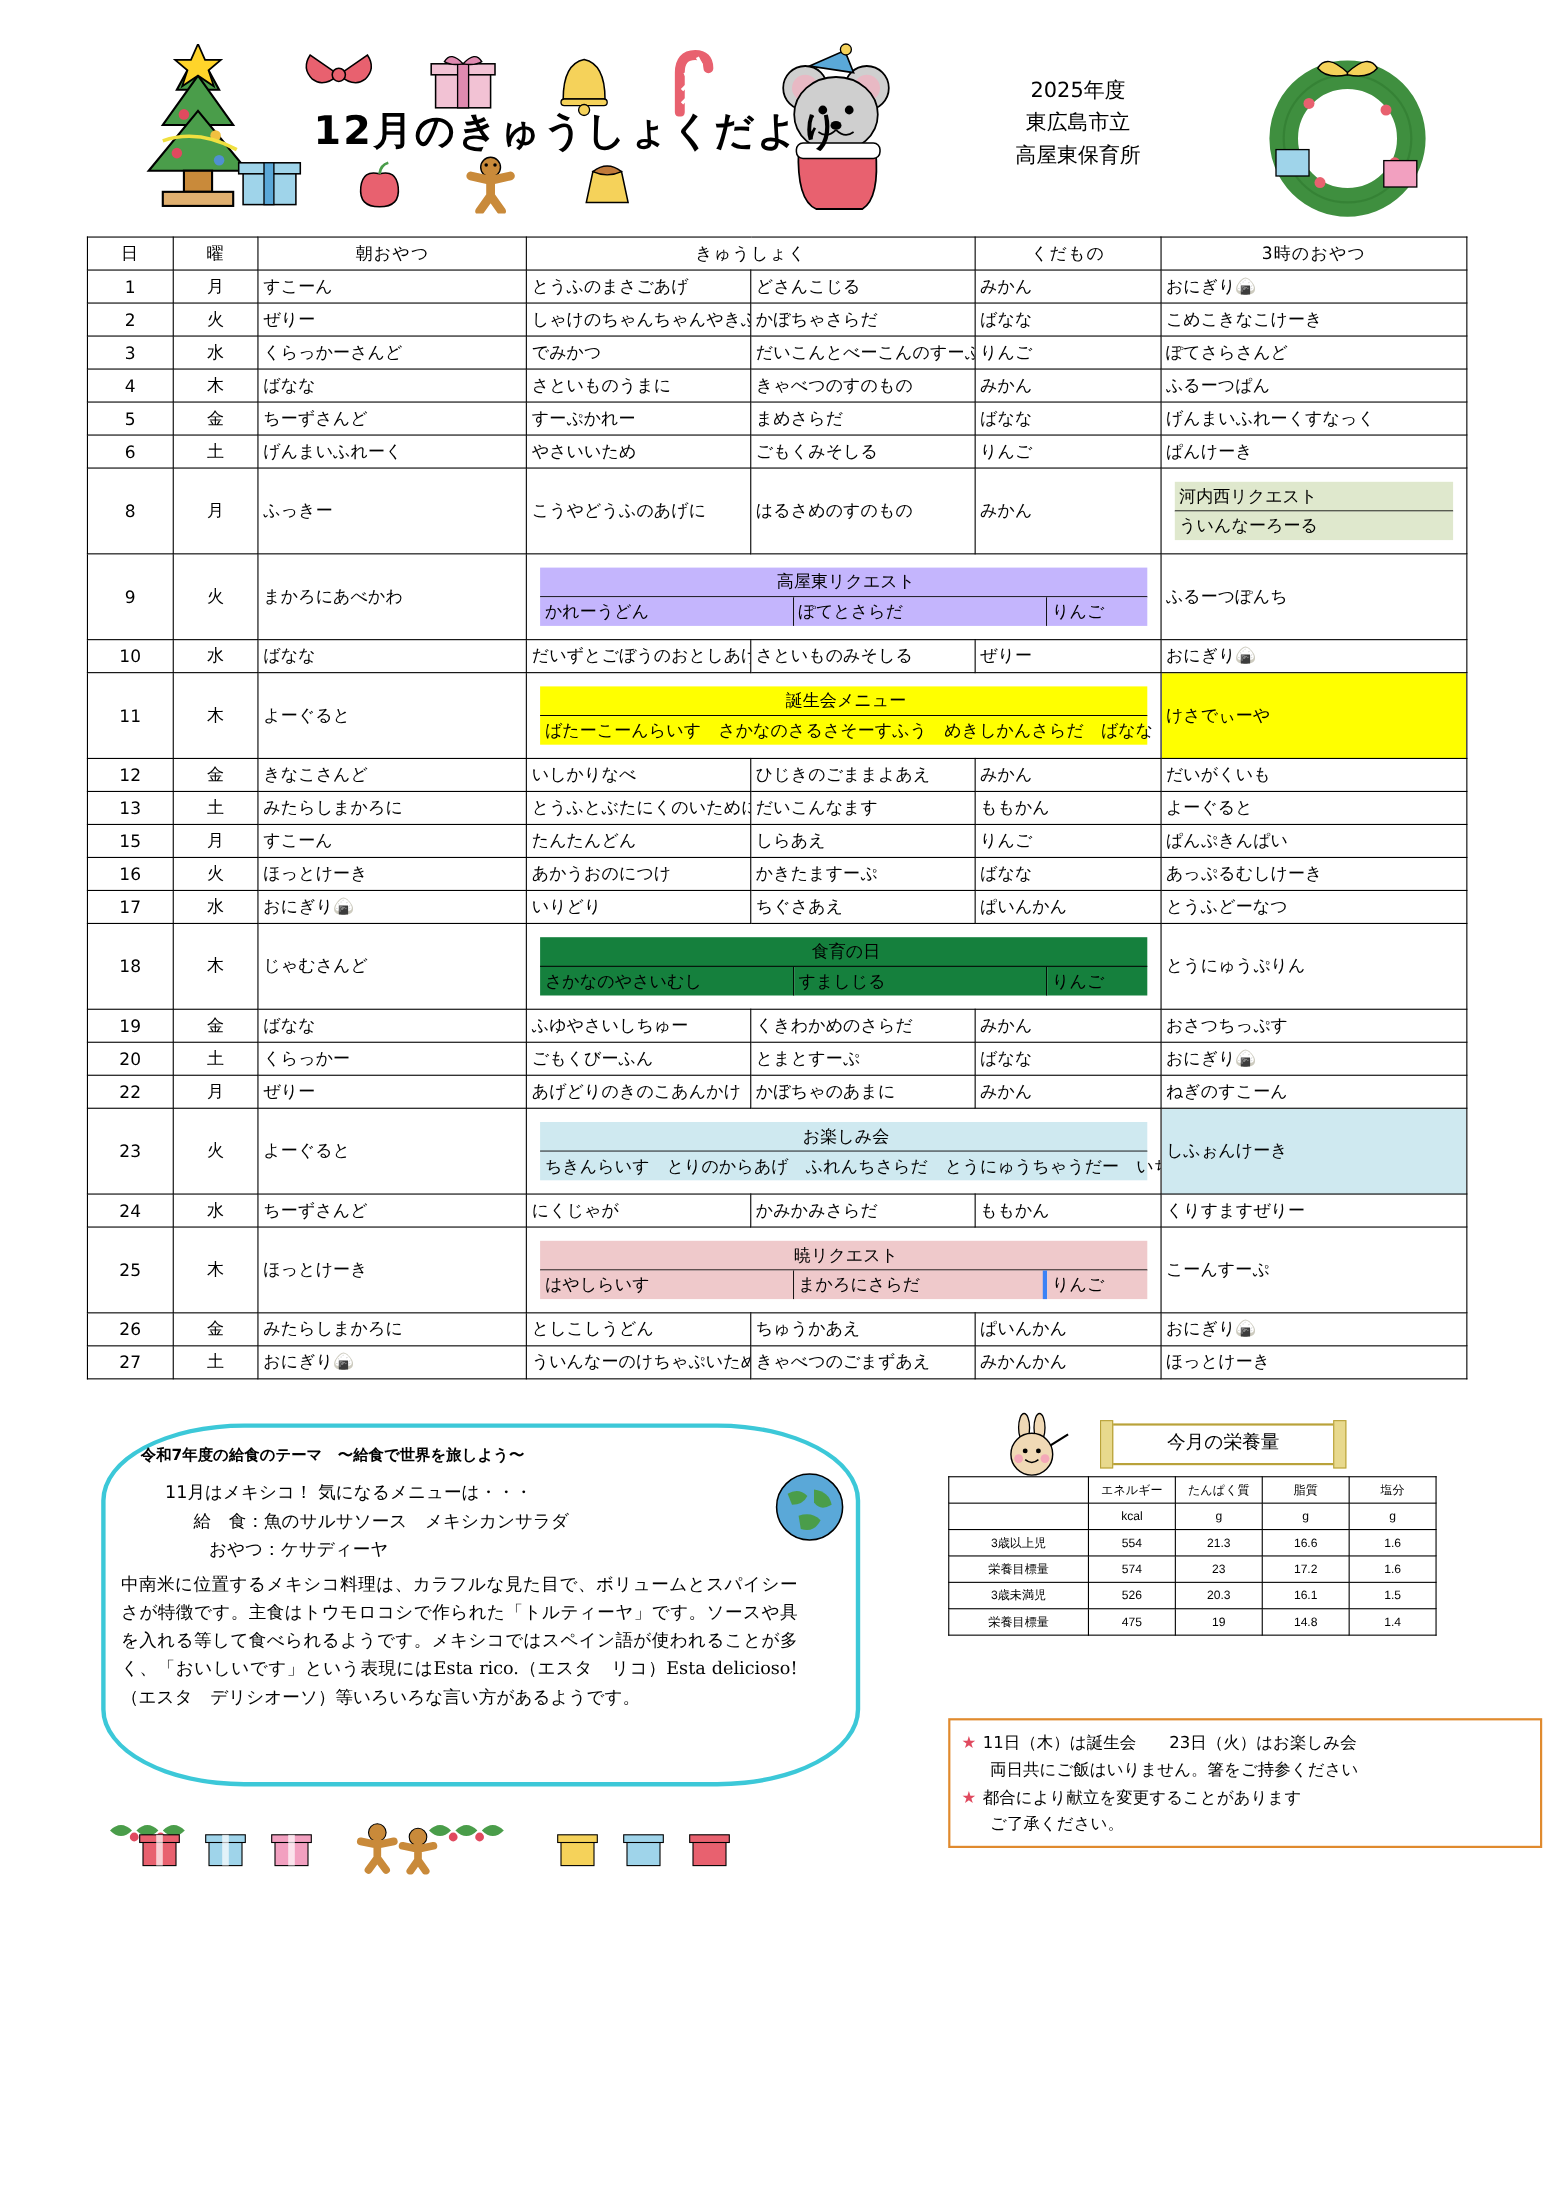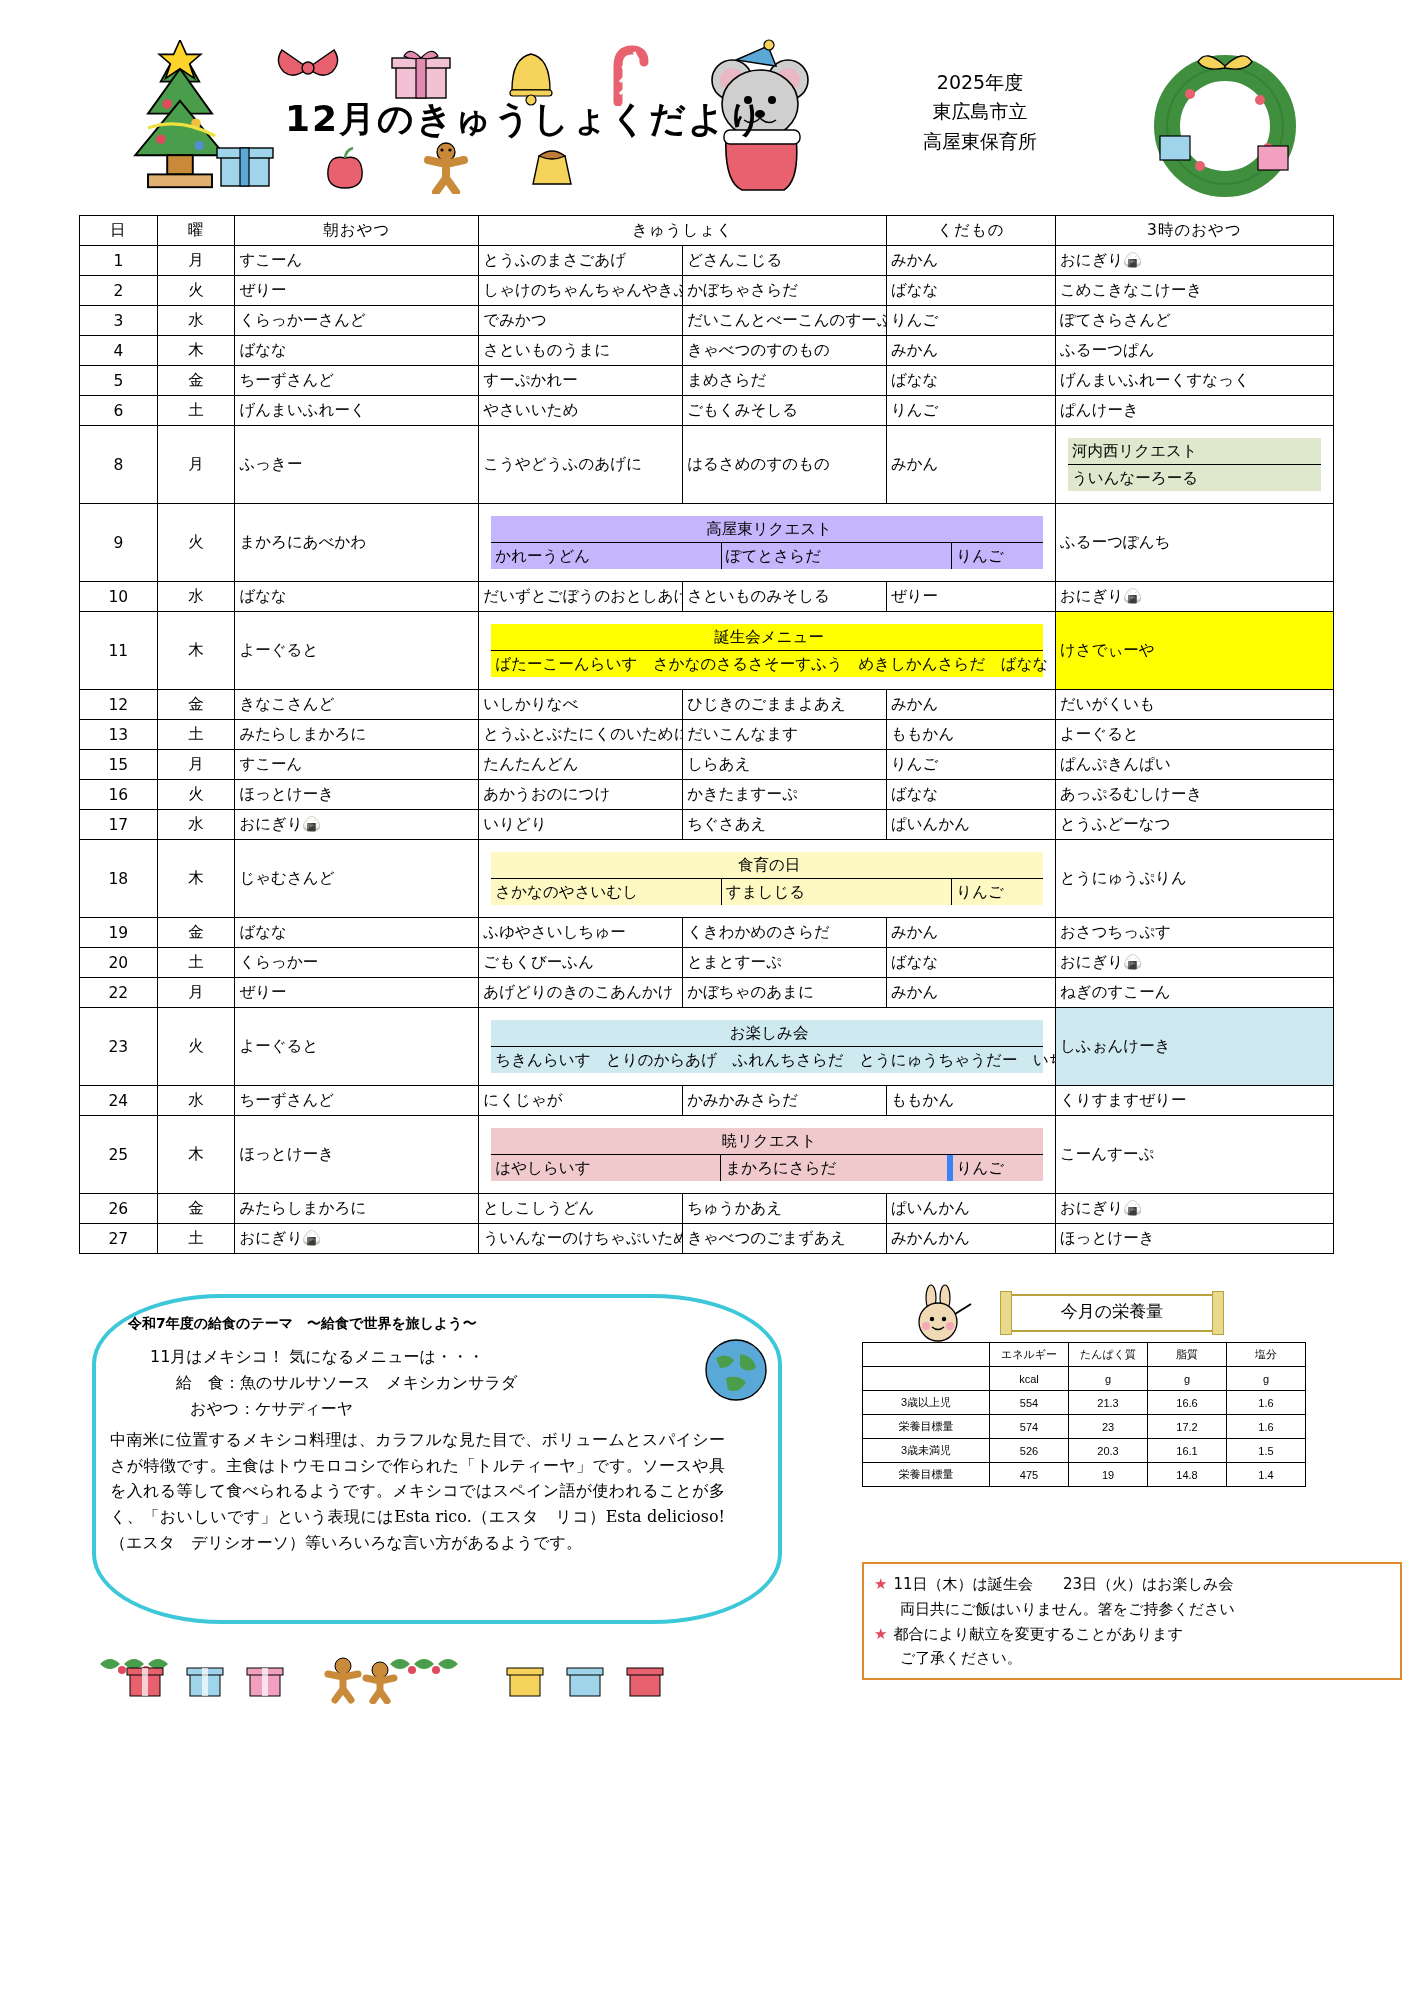--- a/index.html
+++ b/index.html
@@ -59,21 +59,21 @@
   .c-day{width:48px;text-align:center;}
   .c-wd{width:48px;text-align:center;}
   .c-snack{width:170px;}
   .c-m1{width:290px;}
   .c-m2{width:290px;}
   .c-fruit{width:115px;}
   .c-after{width:195px;}
   .merge-head{text-align:center;}
   .bg-blue{background:#c4b5fd;}
   .bg-yellow{background:#ffff00;}
-  .bg-purple{background:#fef9c3;}
+  .bg-purple{background:#15803d;}
   .bg-pink{background:#efc9cb;}
   .bg-cyan{background:#cfe9f0;}
   .bg-green{background:#dfe8cd;}
   .tallrow td{height:54px;}
 
   .sub-split{padding:12px !important;}
   .sub-split .line{
     border-bottom:1px solid #000;height:26px;display:flex;align-items:center;
     padding-left:4px;
   }
@@ -488,21 +488,21 @@
       </tr>
 
       <tr class="tallrow">
         <td class="c-day">25</td>
         <td class="c-wd">木</td>
         <td class="c-snack">ほっとけーき</td>
         <td class="sub-split" colspan="3" style="padding:0">
           <div class="line bg-pink merge-head" style="justify-content:center">暁リクエスト</div>
           <div class="line" style="padding:0">
             <span class="bg-pink" style="display:inline-block;width:289px;height:26px;line-height:26px;border-right:1px solid #000;padding-left:4px;box-sizing:border-box;">はやしらいす</span>
-            <span class="bg-pink" style="display:inline-block;width:289px;height:26px;line-height:26px;border-right:6px solid #3b82f6;padding-left:4px;box-sizing:border-box;">まかろにさらだ</span>
+            <span class="bg-pink" style="display:inline-block;width:289px;height:26px;line-height:26px;border-right:4px solid #3b82f6;padding-left:4px;box-sizing:border-box;">まかろにさらだ</span>
             <span class="bg-pink" style="display:inline-block;width:113px;height:26px;line-height:26px;padding-left:4px;box-sizing:border-box;">りんご</span>
           </div>
         </td>
         <td class="c-after">こーんすーぷ</td>
       </tr>
 
       <tr>
         <td class="c-day">26</td>
         <td class="c-wd">金</td>
         <td class="c-snack">みたらしまかろに</td>

